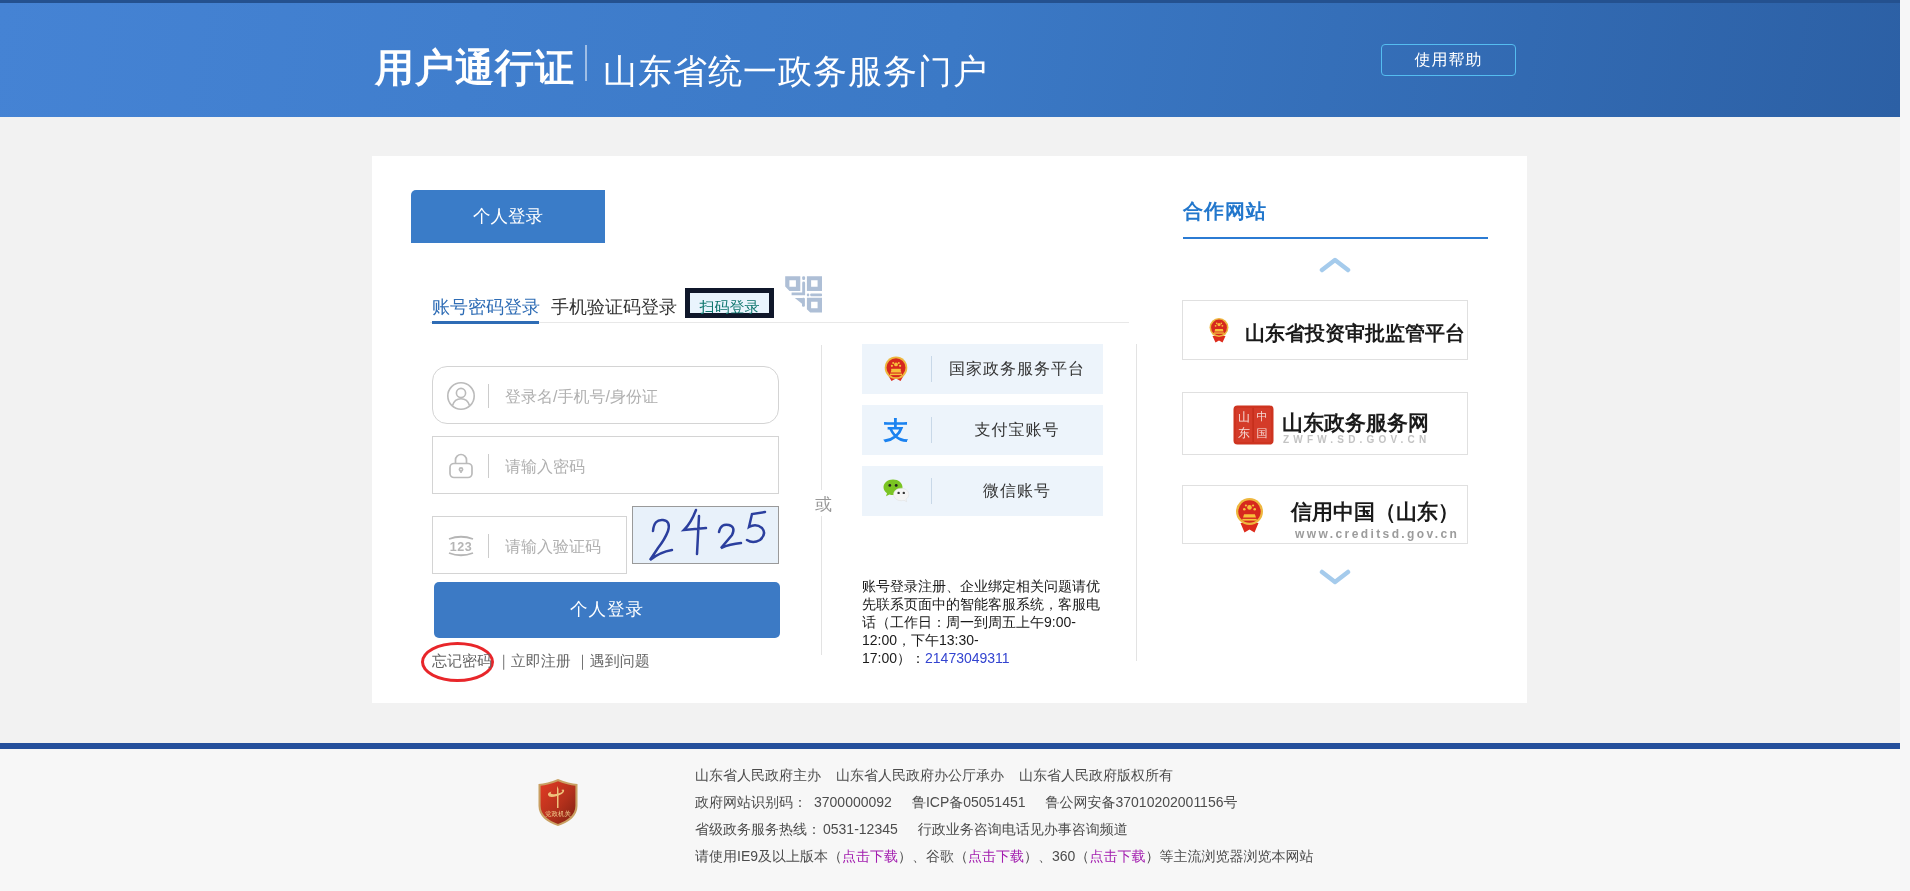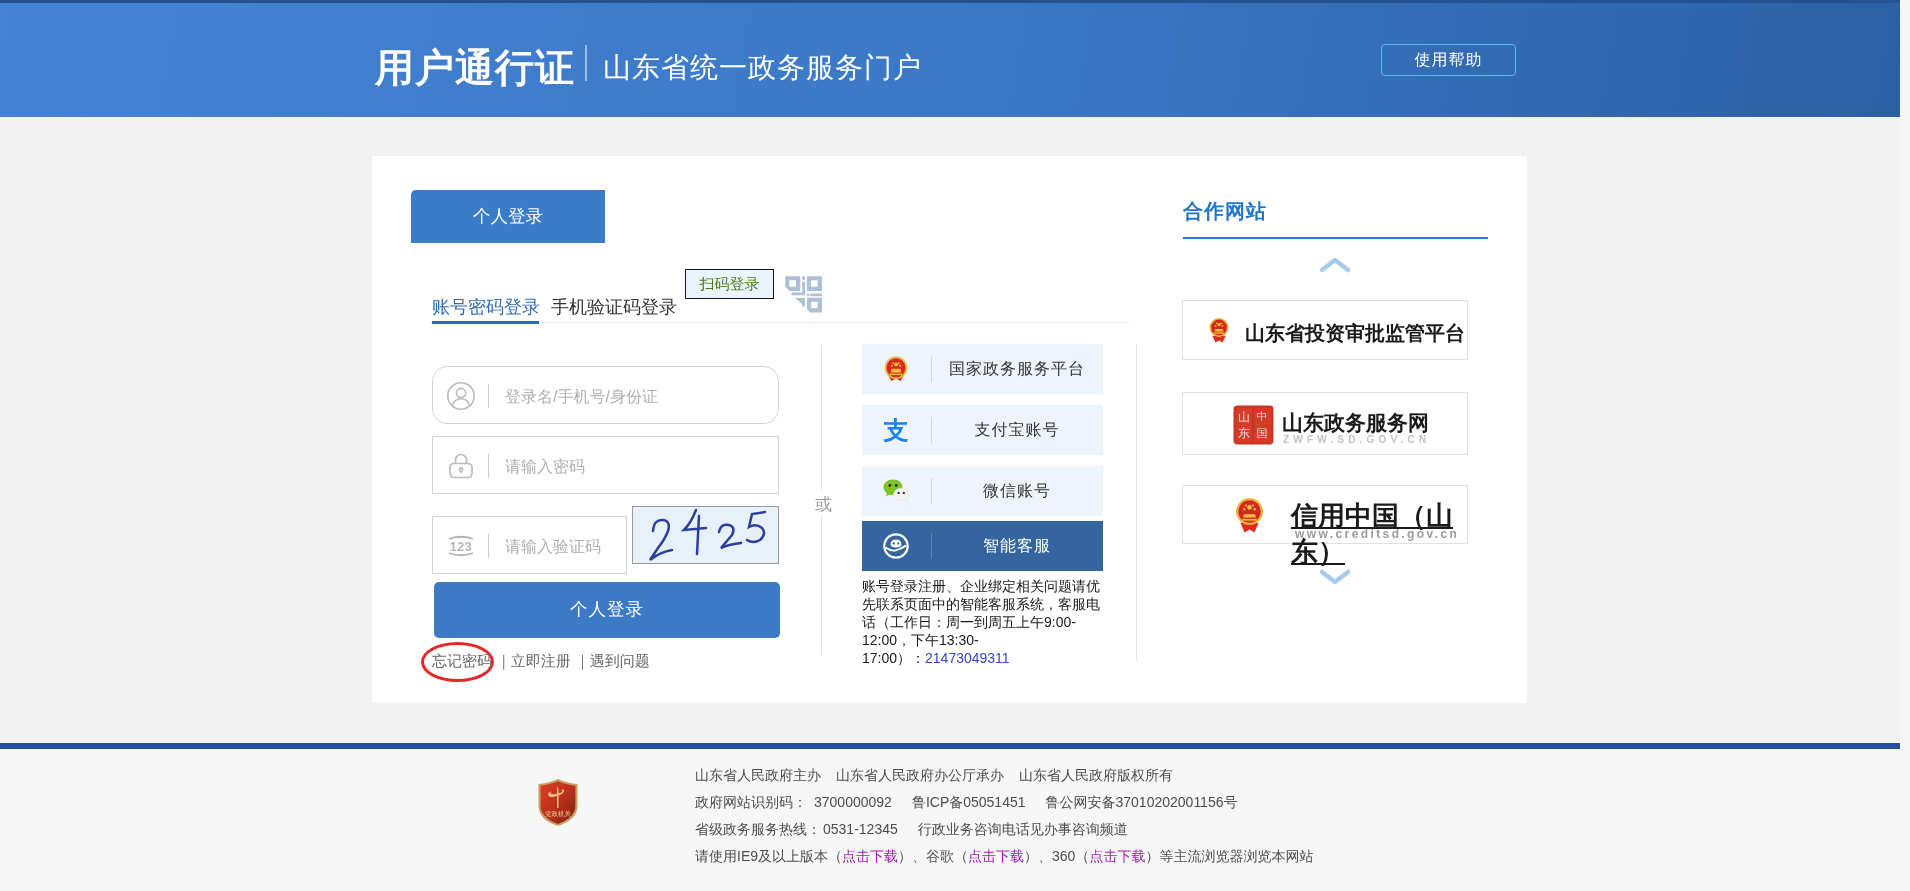--- a/index.html
+++ b/index.html
@@ -3,32 +3,32 @@
 <meta charset="utf-8">
 <style>
 * { margin:0; padding:0; box-sizing:border-box; }
 html,body { width:1910px; height:891px; overflow:hidden; background:#f2f2f2; font-family:"Liberation Sans", sans-serif; }
 .abs { position:absolute; }
 #topstrip { position:absolute; left:0; top:0; width:1900px; height:3px; background:#24518f; }
 #header { position:absolute; left:0; top:3px; width:1900px; height:114px;
   background:linear-gradient(100deg,#4583d4 0%,#3b79c6 50%,#2c60a5 100%); }
 #htitle { position:absolute; left:375px; top:38px; font-size:39px; font-weight:bold; color:#fff; letter-spacing:1px; }
 #hsep { position:absolute; left:585px; top:42px; width:2px; height:36px; background:rgba(255,255,255,.5); }
-#hsub { position:absolute; left:603px; top:46px; font-size:28px; color:#fff; letter-spacing:1px; }
+#hsub { position:absolute; left:603px; top:46px; font-size:34px; color:#fff; letter-spacing:1px; }
 #hbtn { position:absolute; left:1381px; top:41px; width:135px; height:32px; border:1px solid #55bdf0; border-radius:4px; color:#fff; font-size:16px; text-align:center; line-height:30px; letter-spacing:1px; }
 #card { position:absolute; left:372px; top:156px; width:1155px; height:547px; background:#fff; }
 #scrollbar { position:absolute; left:1900px; top:0; width:10px; height:891px; background:#f6f6f7; }
 
 .tab { position:absolute; top:34px; height:53px; font-size:17.5px; text-align:center; line-height:53px; }
 #tab1 { left:39px; width:194px; background:#3a7cc8; color:#fff; border-radius:5px 0 0 0; }
 #tab2 { left:233px; width:198px; background:#eef1f6; color:#333; border-radius:0 5px 0 0; }
 
 #m1 { position:absolute; left:60px; top:139px; font-size:18px; color:#2e6cb5; }
 #m2 { position:absolute; left:179px; top:139px; font-size:18px; color:#333; }
-#scanbox { position:absolute; left:313px; top:113px; width:89px; height:30px; background:#e9f4fd; border:1px solid #0f172a; font-size:15px; color:#4d7c0f; text-align:center; line-height:28px; }
+#scanbox { position:absolute; left:313px; top:132px; width:89px; height:30px; background:#e9f4fd; border:5px solid #0f172a; font-size:15px; color:#0f766e; text-align:center; line-height:28px; }
 #qricon { position:absolute; left:413px; top:120px; }
 #bluline { position:absolute; left:60px; top:165px; width:107px; height:3px; background:#2e6cb5; z-index:2; }
 #grayline { position:absolute; left:58px; top:166px; width:699px; height:1px; background:#e8e8e8; }
 
 .inp { position:absolute; left:60px; width:347px; height:58px; border:1px solid #d4d4d4; background:#fff; }
 #inp1 { top:210px;border-radius:15px; }
 #inp2 { top:280px; }
 #inp3 { top:360px; width:195px; }
 .inpicon { position:absolute; left:13px; top:14px; width:30px; height:30px; }
 .inpsep { position:absolute; left:55px; top:17px; width:1px; height:24px; background:#ccc; }
@@ -165,31 +165,20 @@
       <path d="M11 2.5 C5.5 2.5 1.5 6 1.5 10.3 C1.5 12.8 2.8 14.8 5 16.2 L4 19.2 L7.5 17.5 C8.6 17.9 9.8 18.1 11 18.1 C16.5 18.1 20.5 14.6 20.5 10.3 C20.5 6 16.5 2.5 11 2.5 z" fill="#7ac423"></path>
       <circle cx="7.8" cy="8.4" r="1.4" fill="#222"></circle>
       <circle cx="14.2" cy="8.4" r="1.4" fill="#222"></circle>
       <path d="M19.2 11.2 C23.5 11.2 26.8 14 26.8 17.4 C26.8 19.4 25.7 21.1 23.9 22.3 L24.7 24.7 L21.9 23.3 C21 23.6 20.1 23.7 19.2 23.7 C14.9 23.7 11.6 20.9 11.6 17.4 C11.6 14 14.9 11.2 19.2 11.2 z" fill="#f4f4f4" stroke="#ddd" stroke-width="0.5"></path>
       <circle cx="16.6" cy="15.9" r="1.2" fill="#333"></circle>
       <circle cx="21.8" cy="15.9" r="1.2" fill="#333"></circle>
     </svg>
     <div class="tpsep"></div>
       <div class="tptxt">微信账号</div>
   </div>
-  <div id="tp4" class="tp" style="top:365px;">
-    <svg class="tpicon" viewBox="0 0 28 28" fill="none" stroke="#ffffff" stroke-width="2.2">
-      <circle cx="14" cy="14" r="11.7"></circle>
-      <path d="M8.6 12.6 C8.6 9.4 10.5 7.6 14 7.6 C17.5 7.6 19.4 9.4 19.4 12.6 C19.4 14.6 17.5 15.6 14 15.6 C10.5 15.6 8.6 14.6 8.6 12.6 z M8.6 11 L4.5 12.8 M19.4 11 L23.5 12.8" fill="#fff" stroke="none"></path>
-      <circle cx="11.6" cy="11.4" r="1.15" fill="#35659f" stroke="none"></circle>
-      <circle cx="16.4" cy="11.4" r="1.15" fill="#35659f" stroke="none"></circle>
-      <path d="M3.6 15.6 Q9 19.6 14 18.3 Q19 17 23.8 13.6" stroke-width="1.9"></path>
-    </svg>
-    <div class="tpsep"></div>
-      <div class="tptxt">智能客服</div>
-  </div>
   <div id="helptext">
       <div>账号登录注册、企业绑定相关问题请优</div>
       <div>先联系页面中的智能客服系统，客服电</div>
       <div>话（工作日：周一到周五上午9:00-</div>
       <div>12:00，下午13:30-</div>
       <div>17:00）：<span class="phone">21473049311</span></div>
     </div>
   <div class="vline2"></div>
   <div id="ptitle">合作网站</div>
   <div id="pline"></div>
@@ -233,21 +222,21 @@
       <circle cx="15.5" cy="14.5" r="13.5" fill="#eeb73e"></circle>
       <circle cx="15.5" cy="14.5" r="11.2" fill="#d6281e"></circle>
       <circle cx="15.5" cy="10.4" r="2.3" fill="#f7c03a"></circle>
       <circle cx="10.3" cy="12.2" r="1.3" fill="#f7c03a"></circle>
       <circle cx="20.7" cy="12.2" r="1.3" fill="#f7c03a"></circle>
       <circle cx="11.9" cy="8.5" r="1.1" fill="#f7c03a"></circle>
       <circle cx="19.1" cy="8.5" r="1.1" fill="#f7c03a"></circle>
       <path d="M9 20.6 h13 l-1.1 -3.4 h-10.8 z" fill="#f7c03a"></path>
       <path d="M8.3 21.9 h14.4 v1.7 h-14.4 z" fill="#f7c03a"></path>
     </svg>
-    <div class="abs pctitle" style="left:108px; top:12px; font-size:27px;text-decoration:underline;">信用中国（山东）</div>
+    <div class="abs pctitle" style="left:108px; top:12px; font-size:21px;">信用中国（山东）</div>
     <div class="abs" style="left:112px; top:41px; font-size:12px; font-weight:bold; color:#9c9c9c; letter-spacing:2.4px;">www.creditsd.gov.cn</div>
   </div>
 </div>
 <div id="fbar"></div>
 <div id="footer">
   <div id="badge">
     <svg width="42" height="49" viewBox="0 0 42 49">
       <path d="M21 1 C14 4 7 5.5 1.5 6 V28 C1.5 38 10 44.5 21 48 C32 44.5 40.5 38 40.5 28 V6 C35 5.5 28 4 21 1 z" fill="#c9a063"></path>
       <path d="M21 3.2 C14.5 5.8 8.5 7.2 3.6 7.8 V27.8 C3.6 36.7 11.2 42.7 21 45.9 C30.8 42.7 38.4 36.7 38.4 27.8 V7.8 C33.5 7.2 27.5 5.8 21 3.2 z" fill="url(#shieldg)"></path>
       <defs>

